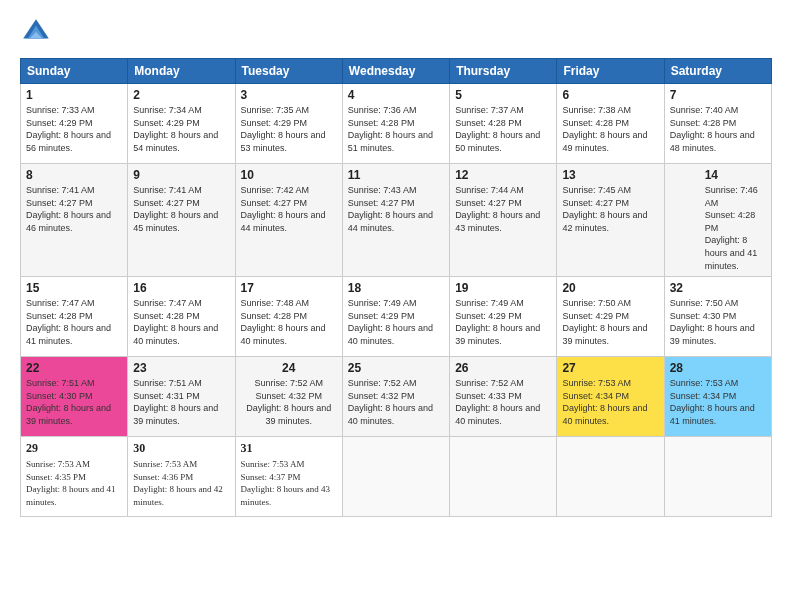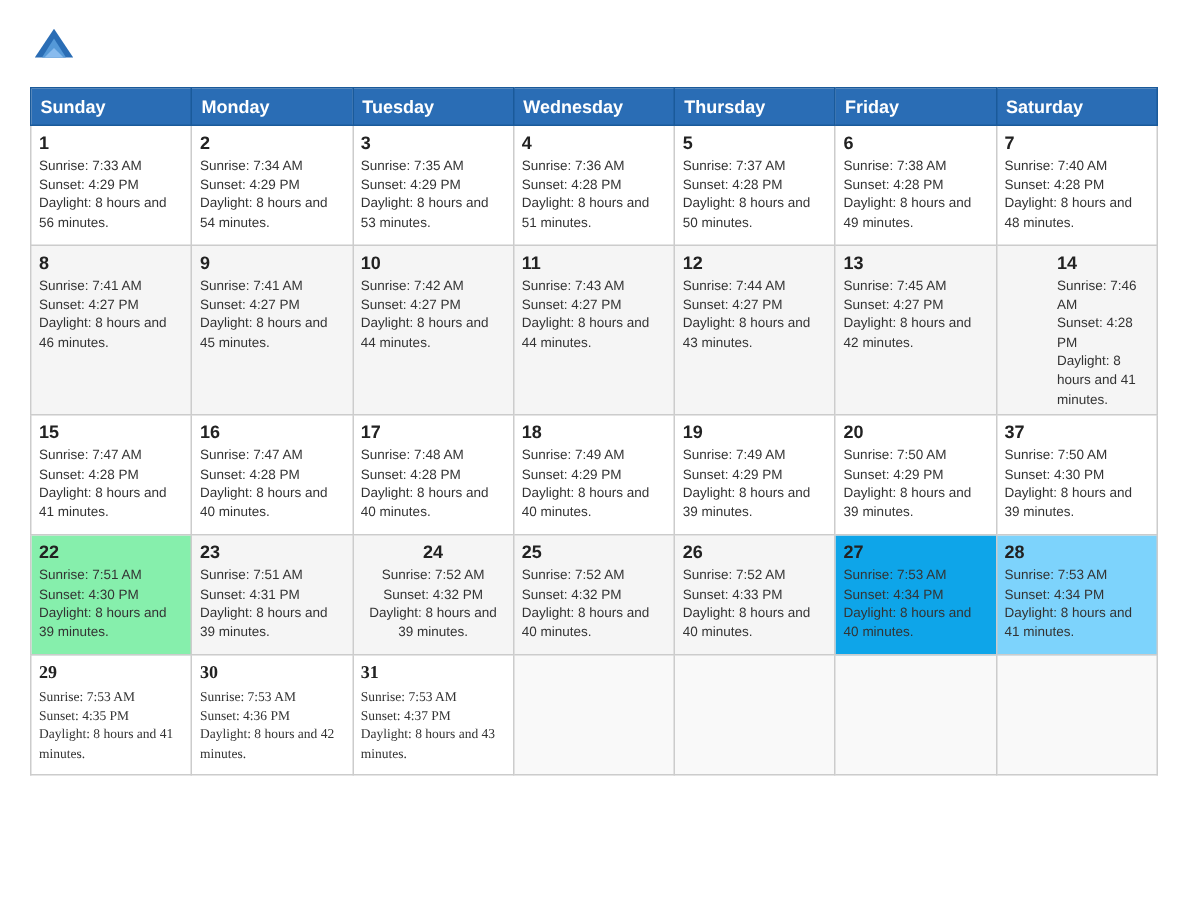--- a/index.html
+++ b/index.html
@@ -222,46 +222,46 @@
           </td>
           <td>
             <span class="day-num">19</span>
             <div class="day-info">Sunrise: 7:49 AM<br>Sunset: 4:29 PM<br>Daylight: 8 hours and 39 minutes.</div>
           </td>
           <td>
             <span class="day-num">20</span>
             <div class="day-info">Sunrise: 7:50 AM<br>Sunset: 4:29 PM<br>Daylight: 8 hours and 39 minutes.</div>
           </td>
           <td>
-            <span class="day-num">37</span>
+            <span class="day-num">32</span>
             <div class="day-info">Sunrise: 7:50 AM<br>Sunset: 4:30 PM<br>Daylight: 8 hours and 39 minutes.</div>
           </td>
         </tr>
         <tr>
-          <td style="background: #86efac;">
+          <td style="background: #ec4899;">
             <span class="day-num">22</span>
             <div class="day-info">Sunrise: 7:51 AM<br>Sunset: 4:30 PM<br>Daylight: 8 hours and 39 minutes.</div>
           </td>
           <td style="background: rgb(245, 245, 245);">
             <span class="day-num">23</span>
             <div class="day-info">Sunrise: 7:51 AM<br>Sunset: 4:31 PM<br>Daylight: 8 hours and 39 minutes.</div>
           </td>
           <td style="background: rgb(245, 245, 245); text-align: center;">
             <span class="day-num">24</span>
             <div class="day-info">Sunrise: 7:52 AM<br>Sunset: 4:32 PM<br>Daylight: 8 hours and 39 minutes.</div>
           </td>
           <td style="background: rgb(245, 245, 245);">
             <span class="day-num">25</span>
             <div class="day-info">Sunrise: 7:52 AM<br>Sunset: 4:32 PM<br>Daylight: 8 hours and 40 minutes.</div>
           </td>
           <td style="background: rgb(245, 245, 245);">
             <span class="day-num">26</span>
             <div class="day-info">Sunrise: 7:52 AM<br>Sunset: 4:33 PM<br>Daylight: 8 hours and 40 minutes.</div>
           </td>
-          <td style="background: #0ea5e9;">
+          <td style="background: #fde047;">
             <span class="day-num">27</span>
             <div class="day-info">Sunrise: 7:53 AM<br>Sunset: 4:34 PM<br>Daylight: 8 hours and 40 minutes.</div>
           </td>
           <td style="background: #7dd3fc;">
             <span class="day-num">28</span>
             <div class="day-info">Sunrise: 7:53 AM<br>Sunset: 4:34 PM<br>Daylight: 8 hours and 41 minutes.</div>
           </td>
         </tr>
         <tr class="last-row">
           <td>

